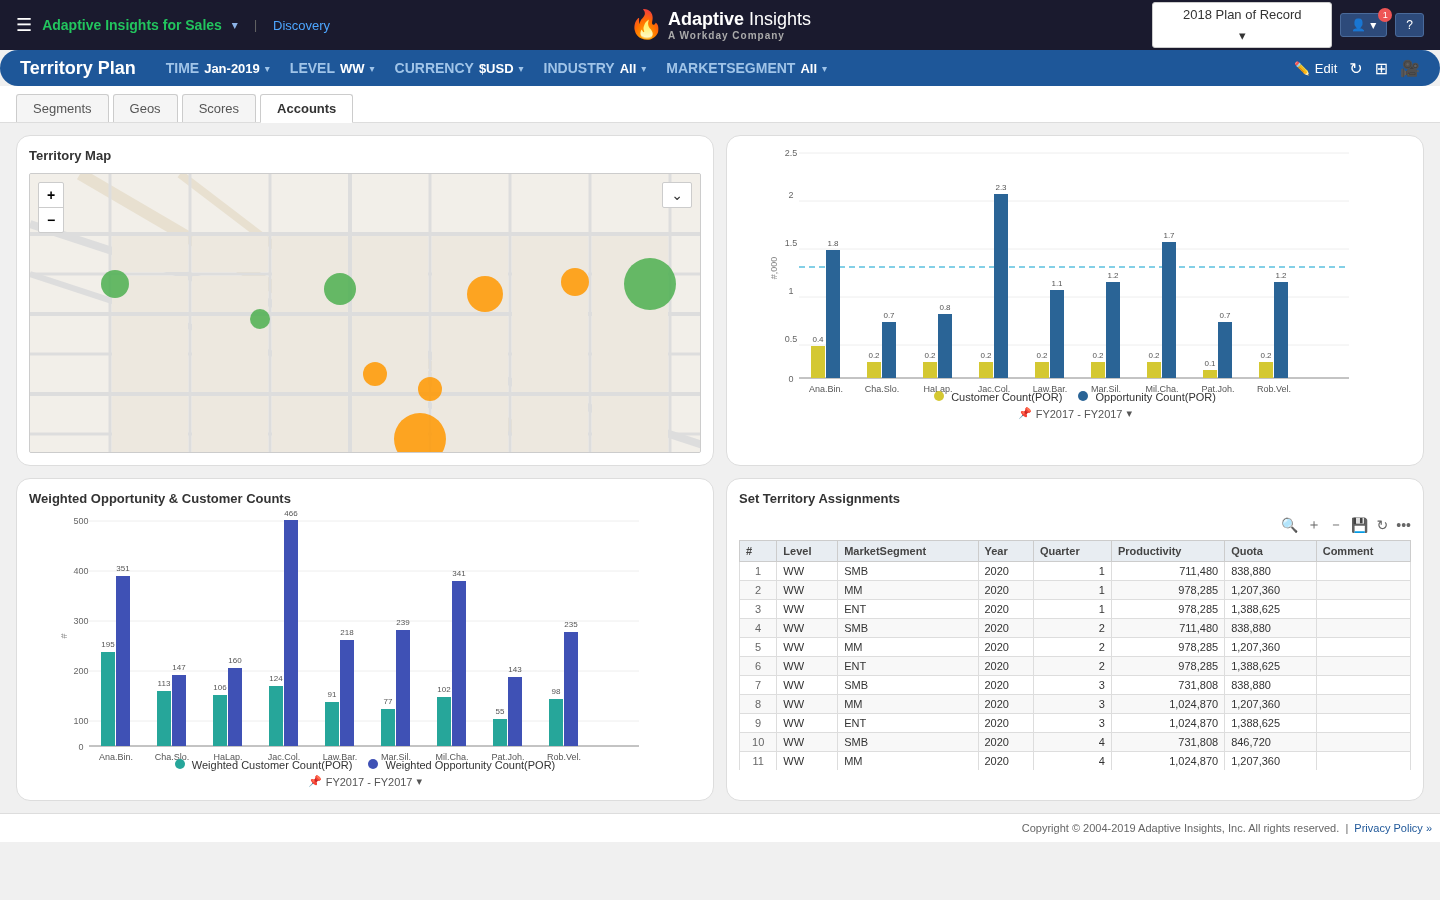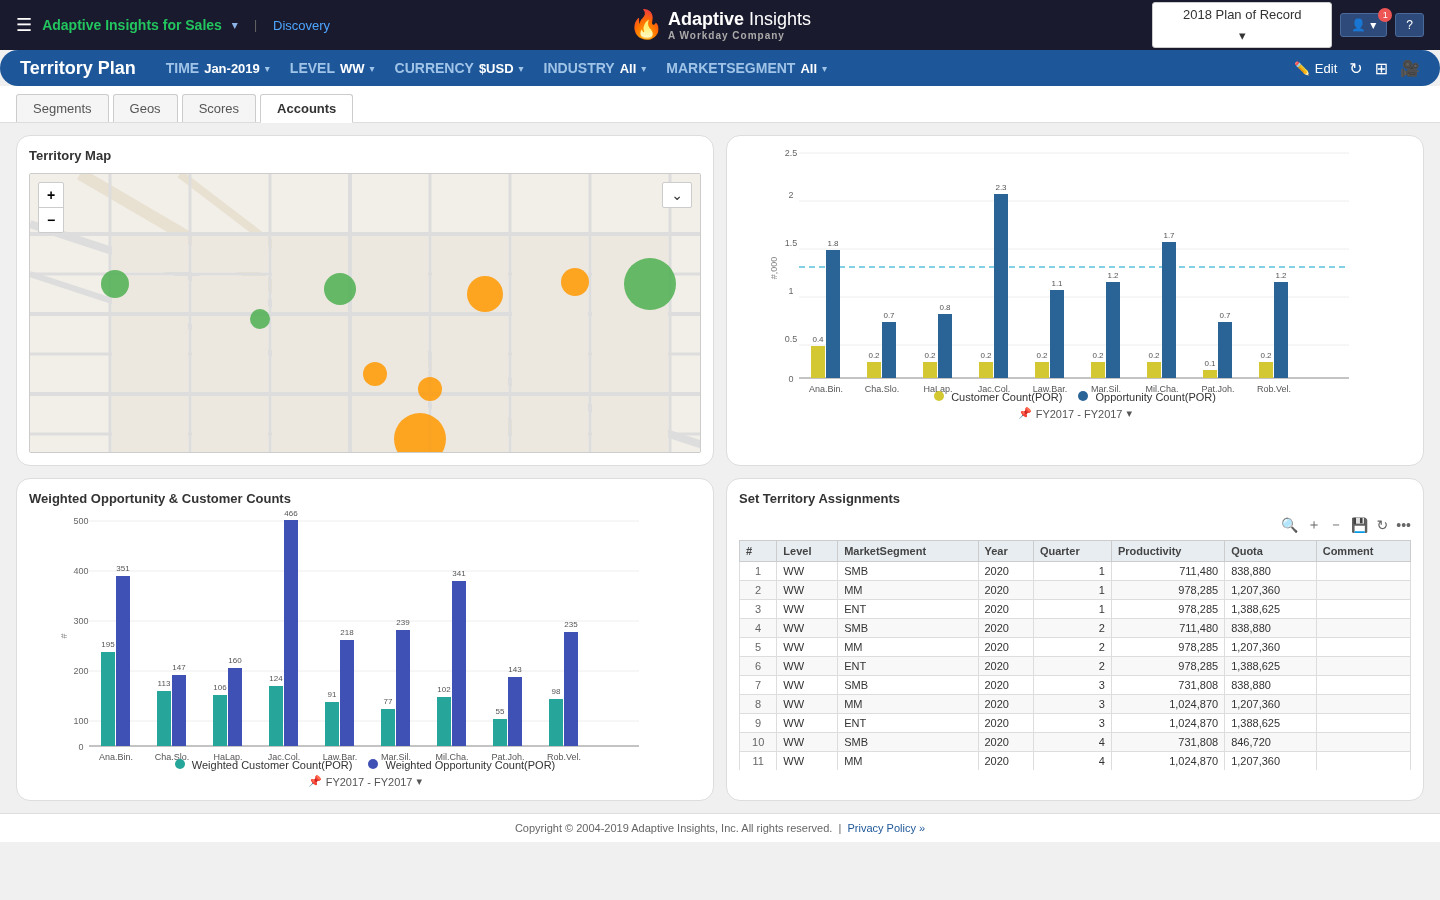--- a/index.html
+++ b/index.html
@@ -235,21 +235,21 @@
       text-align: left;
     }
     table tr:nth-child(even) td { background: #f8f8f8; }
     table td:first-child { text-align: center; color: #666; }
     table td:nth-child(5), table td:nth-child(6) { text-align: right; }
 
     
     .footer {
       background: white;
       border-top: 1px solid #ddd;
-      text-align: center;
+      text-align: right;
       padding: 8px;
       font-size: 11px;
       color: #666;
     }
     .footer a { color: #1e5799; text-decoration: none; }
 
     
     .chart-svg { overflow: visible; }
 
     

